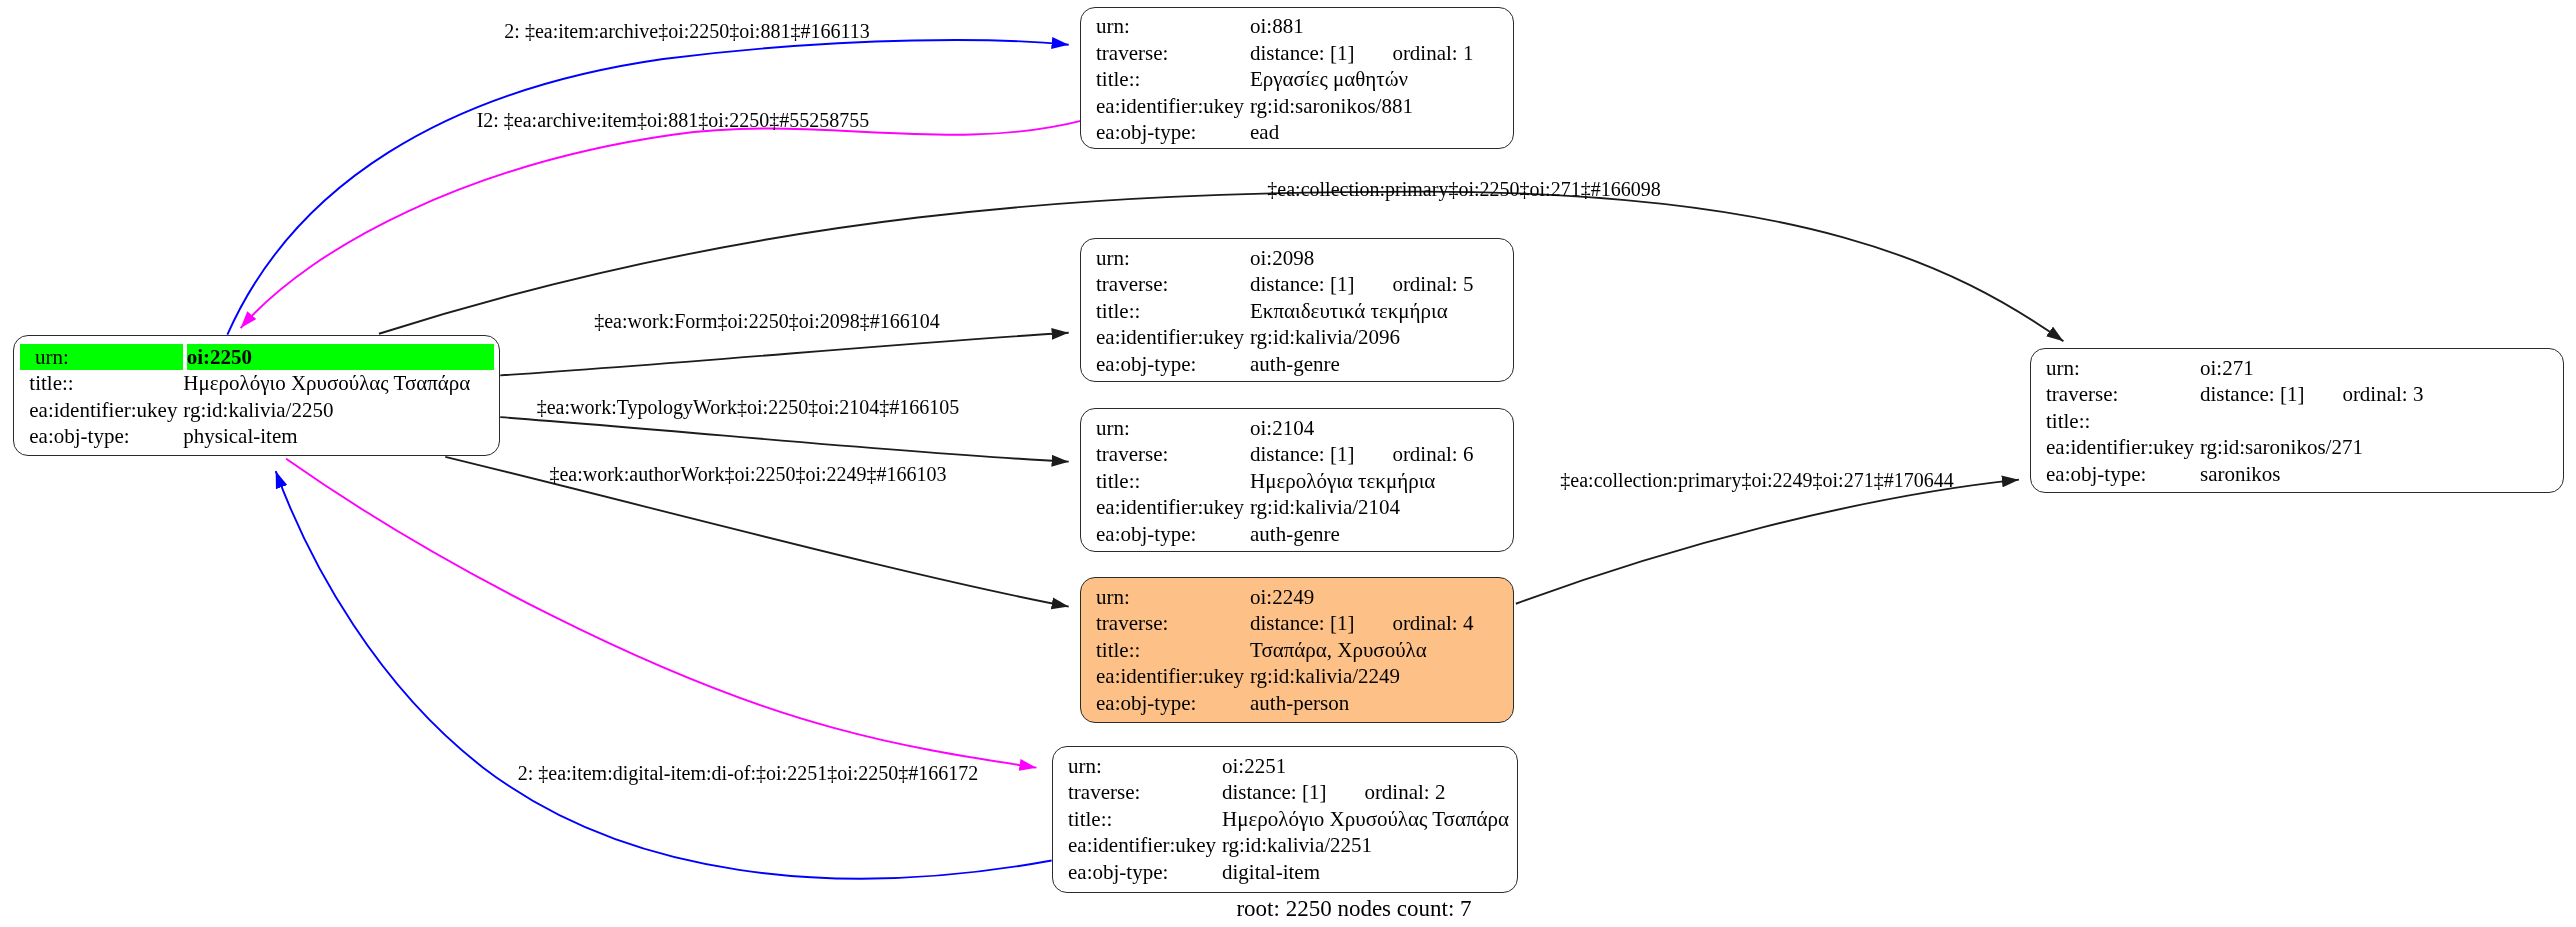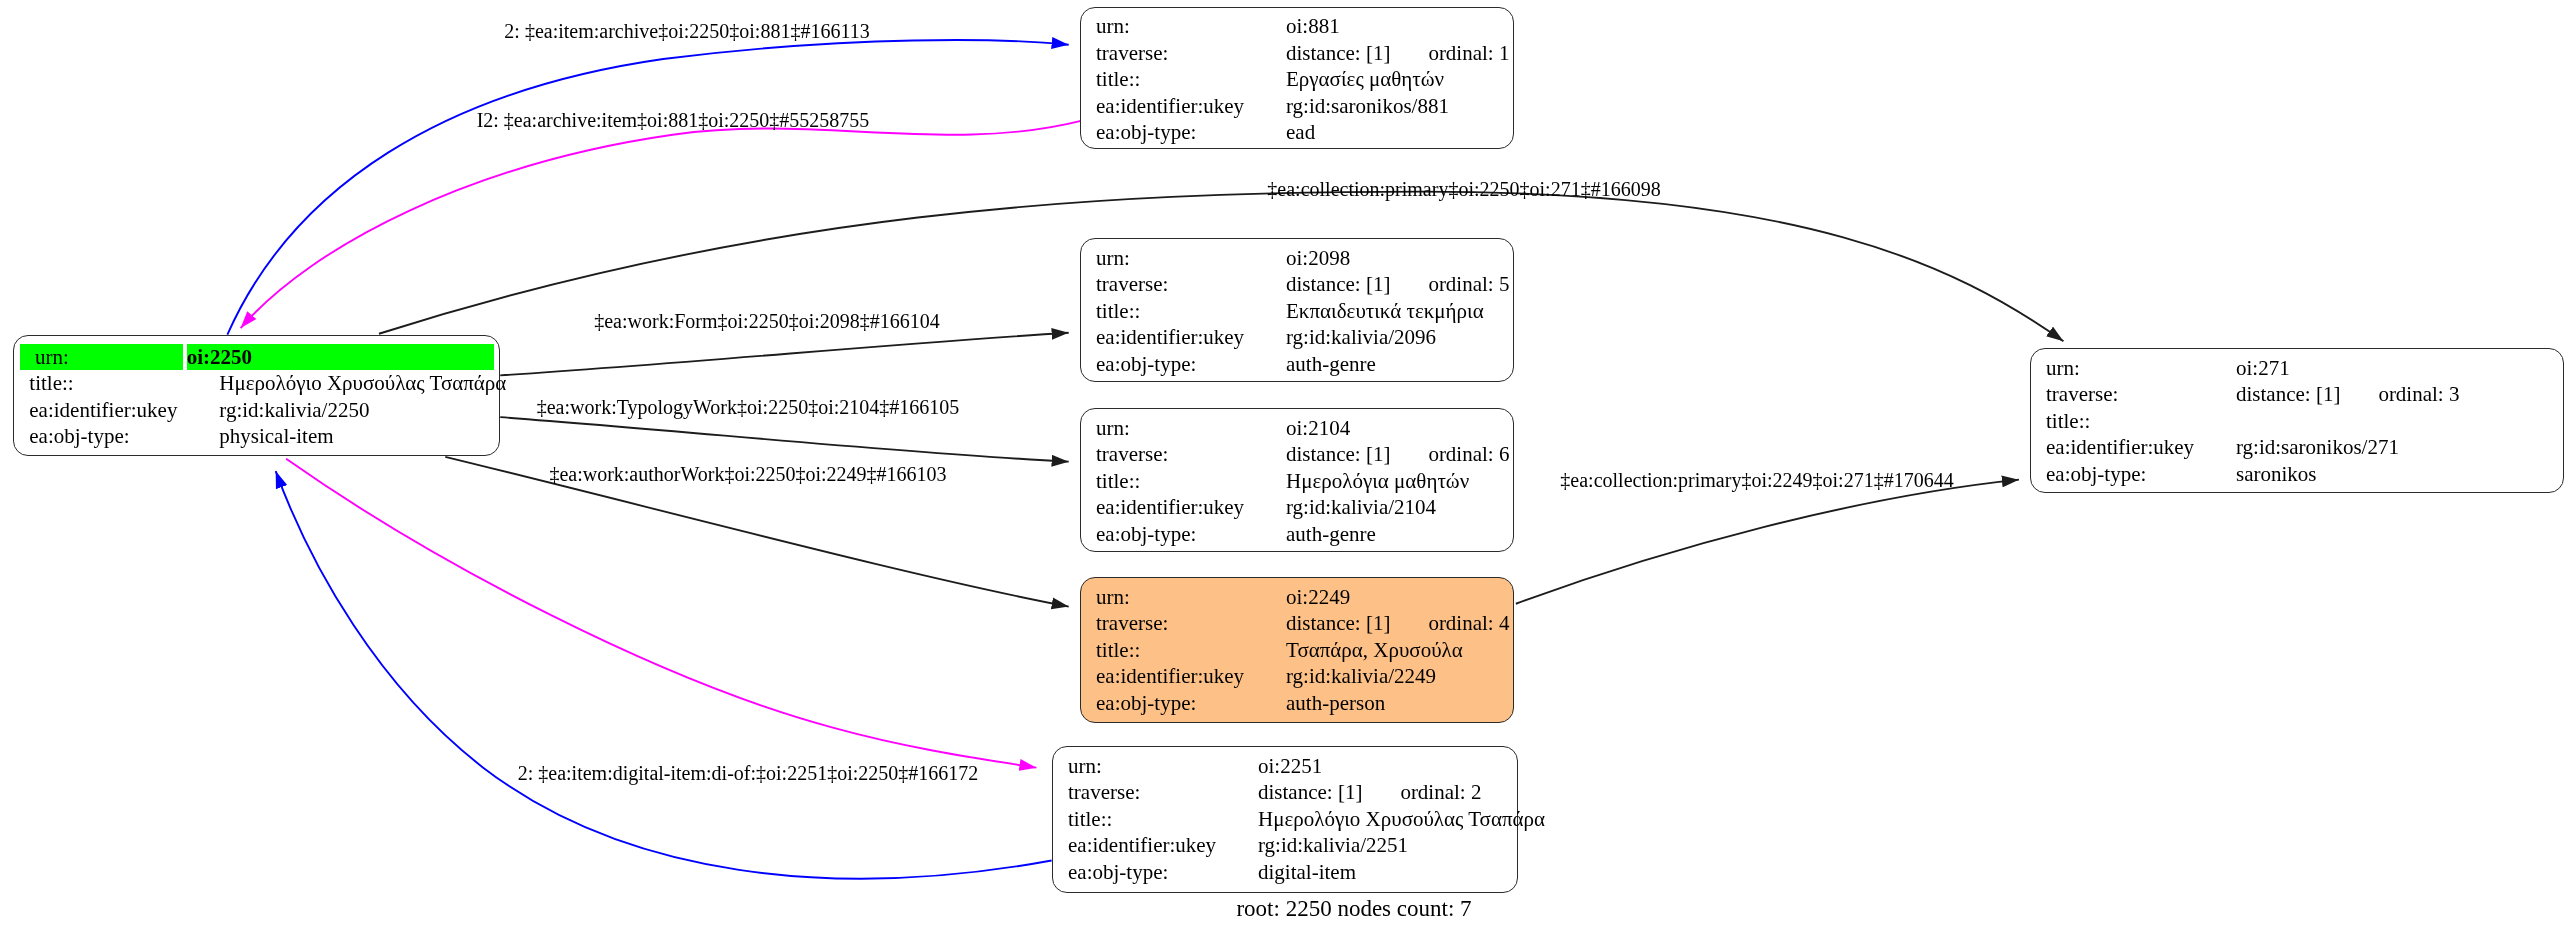--- a/index.html
+++ b/index.html
@@ -30,21 +30,21 @@
 
   .node{
     position:absolute;
     background:#fff;
     border:1.9px solid var(--node-border);
     border-radius:15px;
     padding:5.7px 0 5.7px 0;
     white-space:nowrap;
   }
   .node.orange{background:var(--highlight-orange);}
-  .nrow{display:flex;height:26.5px;line-height:26.5px;font-size:21px;align-items:center;gap:36px;}
+  .nrow{display:flex;height:26.5px;line-height:26.5px;font-size:21px;align-items:center;}
   .cl{flex:0 0 169px;padding-left:15px;}
   .cv{flex:1 1 auto;display:flex;}
   .cv .ord{margin-left:38px;}
   .nrow.hl{column-gap:3.8px;}
   .nrow.hl .cl,.nrow.hl .cv{background:var(--highlight-green);}
   .nrow.hl .cl{margin-left:5.7px;flex:0 0 163px;}
   .nrow.hl .cv{margin-right:5.7px;font-weight:bold;}
 
   .elabel{
     position:absolute;
@@ -166,21 +166,21 @@
     </div>
     <div class="nrow">
       <span class="cl">traverse:</span>
       <span class="cv">
           <span>distance: [1]</span>
           <span class="ord">ordinal: 6</span>
         </span>
     </div>
     <div class="nrow">
       <span class="cl">title::</span>
-      <span class="cv">Ημερολόγια μαθητών</span>
+      <span class="cv">Ημερολόγια τεκμήρια</span>
     </div>
     <div class="nrow">
       <span class="cl">ea:identifier:ukey</span>
       <span class="cv">rg:id:kalivia/2104</span>
     </div>
     <div class="nrow">
       <span class="cl">ea:obj-type:</span>
       <span class="cv">auth-genre</span>
     </div>
   </div>

